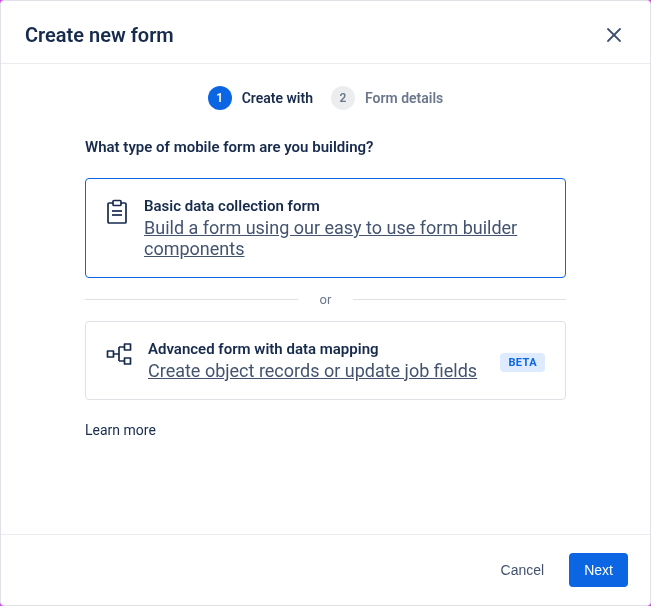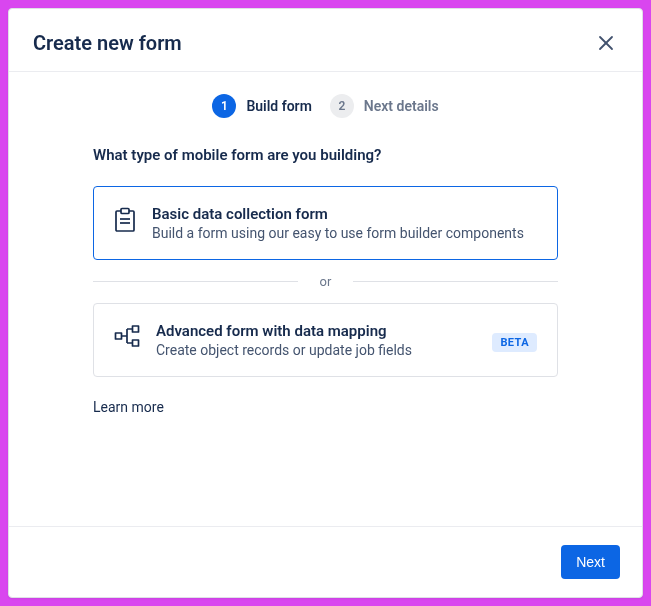--- a/index.html
+++ b/index.html
@@ -7,21 +7,20 @@
     margin: 0; padding: 0;
     background: #e8e9eb;
     font-family: -apple-system, BlinkMacSystemFont, "Segoe UI", Roboto, Helvetica, Arial, sans-serif;
     color: #172b4d;
   }
   .viewport {
     width: 651px;
     height: 606px;
     position: relative;
     background: #d946ef;
-    padding: 8px;
   }
   .dialog {
     width: 100%;
     height: 100%;
     background: #fff;
     border: 1px solid #dfe1e6;
     border-radius: 4px;
     display: flex;
     flex-direction: column;
     box-shadow: 0 1px 2px rgba(9,30,66,0.08);
@@ -117,22 +116,23 @@
   .card-title {
     font-weight: 600;
     font-size: 15px;
     color: #172b4d;
     margin-bottom: 2px;
     display: flex;
     align-items: center;
     gap: 10px;
   }
   .card-desc {
-    font-size: 14px;
+    font-size: 18px;
     color: #44546f;
+    text-decoration: underline;
   }
   .badge {
     background: #deebff;
     color: #0c66e4;
     font-size: 11px;
     font-weight: 700;
     padding: 3px 8px;
     border-radius: 4px;
     letter-spacing: 0.4px;
   }
@@ -202,25 +202,25 @@
           <line x1="14" y1="2" x2="2" y2="14"></line>
         </svg>
       </div>
     </div>
 
     <div class="dialog-body">
 
       <div class="stepper">
         <div class="step">
           <div class="step-circle active">1</div>
-          <div class="step-label active">Build form</div>
+          <div class="step-label active">Create with</div>
         </div>
         <div class="step">
           <div class="step-circle inactive">2</div>
-          <div class="step-label inactive">Next details</div>
+          <div class="step-label inactive">Form details</div>
         </div>
       </div>
 
       <div class="content">
         <div class="question">What type of mobile form are you building?</div>
 
         <div class="card selected">
           <div class="card-icon">
             <svg width="22" height="26" viewBox="0 0 22 26" fill="none" stroke="currentColor" stroke-width="1.7" stroke-linejoin="round">
               <rect x="2" y="4" width="18" height="20" rx="1"></rect>
@@ -260,17 +260,18 @@
             <span class="badge">BETA</span>
           </div>
         </div>
 
         <a class="learn-more">Learn more</a>
       </div>
 
     </div>
 
     <div class="dialog-footer">
+      <button class="btn btn-cancel">Cancel</button>
       <button class="btn btn-primary">Next</button>
     </div>
 
   </div>
 </div>
 
 </body></html>

